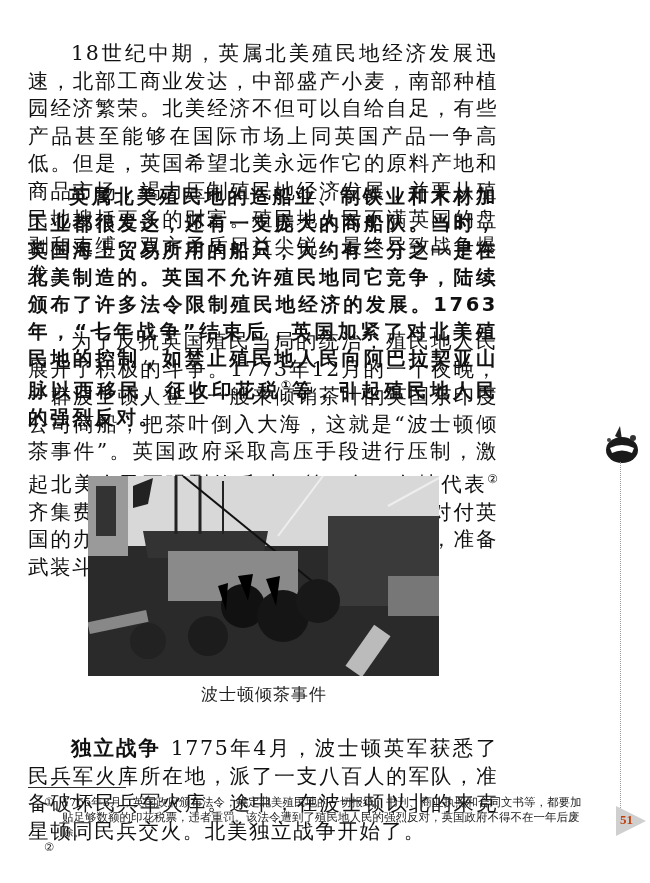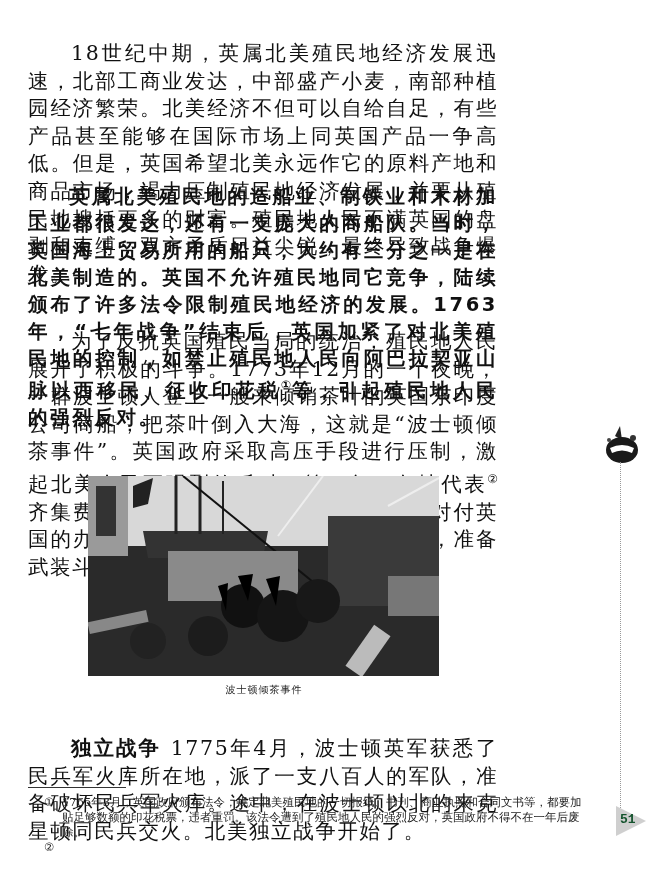--- a/index.html
+++ b/index.html
@@ -18,31 +18,31 @@
   }
   #p1 { top: 40px; }
   #p2 { top: 183px; }
   #p3 { top: 328px; }
   #p4 { top: 735px; }
   sup.fn { font-size: 12px; vertical-align: 8px; letter-spacing: 0; }
   .bold-lead { font-weight: bold; letter-spacing: 1px; margin-right: 10px; }
   .figure { position: absolute; left: 88px; top: 476px; width: 351px; height: 200px; background: #1a1a1a; overflow: hidden; }
   .figure svg { display: block; }
   .caption { position: absolute; left: 0; width: 528px; top: 683px; text-align: center;
-    font-family: "DejaVu Serif", "Liberation Serif", serif; font-size: 10px; letter-spacing: 1px; color: #222; }
+    font-family: "DejaVu Serif", "Liberation Serif", serif; font-size: 17px; letter-spacing: 1px; color: #222; }
   .fn-rule { position: absolute; left: 28px; top: 787px; width: 98px; height: 1px; background: #333; }
   .footnotes { position: absolute; left: 44px; top: 795px; width: 540px;
     font-family: "DejaVu Serif", "Liberation Serif", serif; font-size: 11.5px; line-height: 15px; color: #222; }
   .fn-item { position: relative; padding-left: 18px; margin: 0; }
   .fn-mark { position: absolute; left: 0; top: 0; }
   .side-line { position: absolute; left: 620px; top: 462px; width: 0; height: 346px; border-left: 1px dotted #999; }
   .emblem { position: absolute; left: 603px; top: 426px; width: 38px; height: 40px; }
   .page-badge { position: absolute; left: 612px; top: 806px; width: 36px; height: 30px; }
-  .page-num { position: absolute; left: 620px; top: 812px; font-family: Liberation Mono, monospace;
-    font-weight: bold; font-size: 13px; color: #14532d; }
+  .page-num { position: absolute; left: 620px; top: 812px; font-family: Liberation Serif, serif;
+    font-weight: bold; font-size: 13px; color: #c2410c; }
 </style>
 </head>
 <body>
 
 <div class="page">
 
   <p class="para" id="p1">18世纪中期，英属北美殖民地经济发展迅速，北部工商业发达，中部盛产小麦，南部种植园经济繁荣。北美经济不但可以自给自足，有些产品甚至能够在国际市场上同英国产品一争高低。但是，英国希望北美永远作它的原料产地和商品市场，竭力压制殖民地经济发展，并要从殖民地搜括更多的财富。殖民地人民不满英国的盘剥和束缚，双方矛盾日益尖锐，最终导致战争爆发。</p>
 
   <p class="para small-font" id="p2"><span>英属北美殖民地的造船业、制铁业和木材加工业都很发达，还有一支庞大的商船队。当时，英国海上贸易所用的船只，大约有三分之一是在北美制造的。英国不允许殖民地同它竞争，陆续颁布了许多法令限制殖民地经济的发展。1763年，“七年战争”结束后，英国加紧了对北美殖民地的控制，如禁止殖民地人民向阿巴拉契亚山脉以西移民、征收印花税</span><sup class="fn">①</sup><span>等，引起殖民地人民的强烈反对。</span></p>
 

